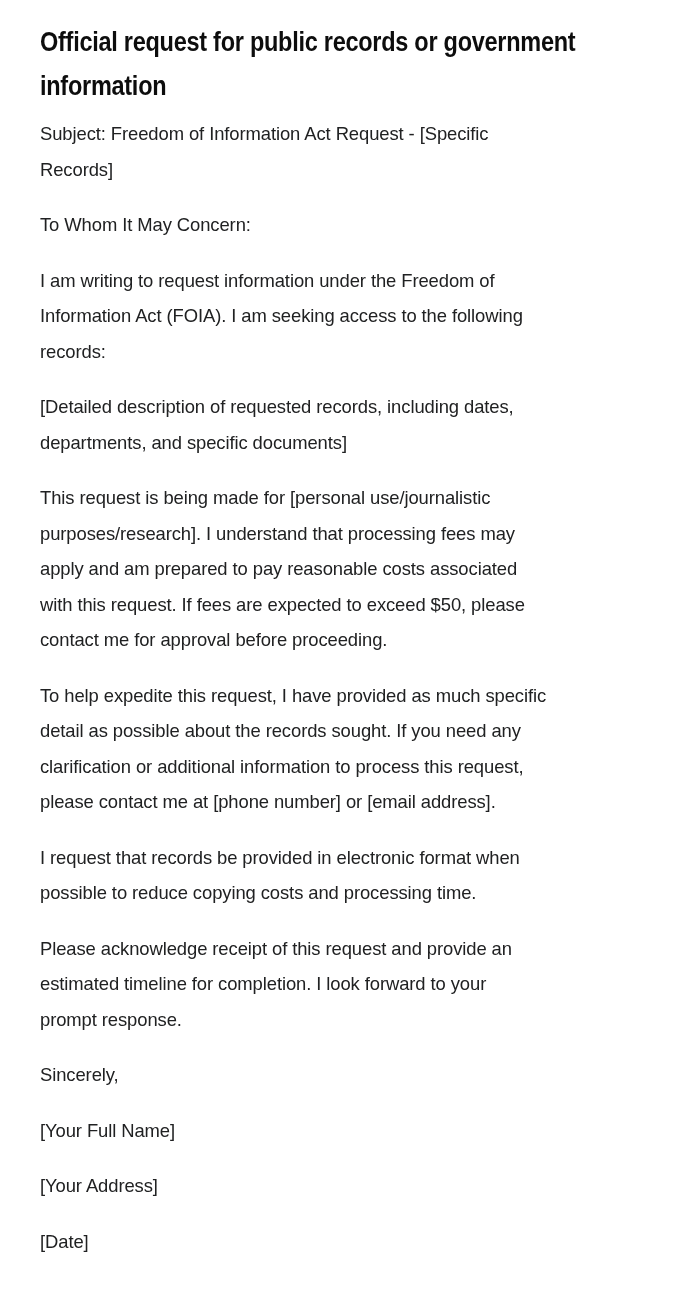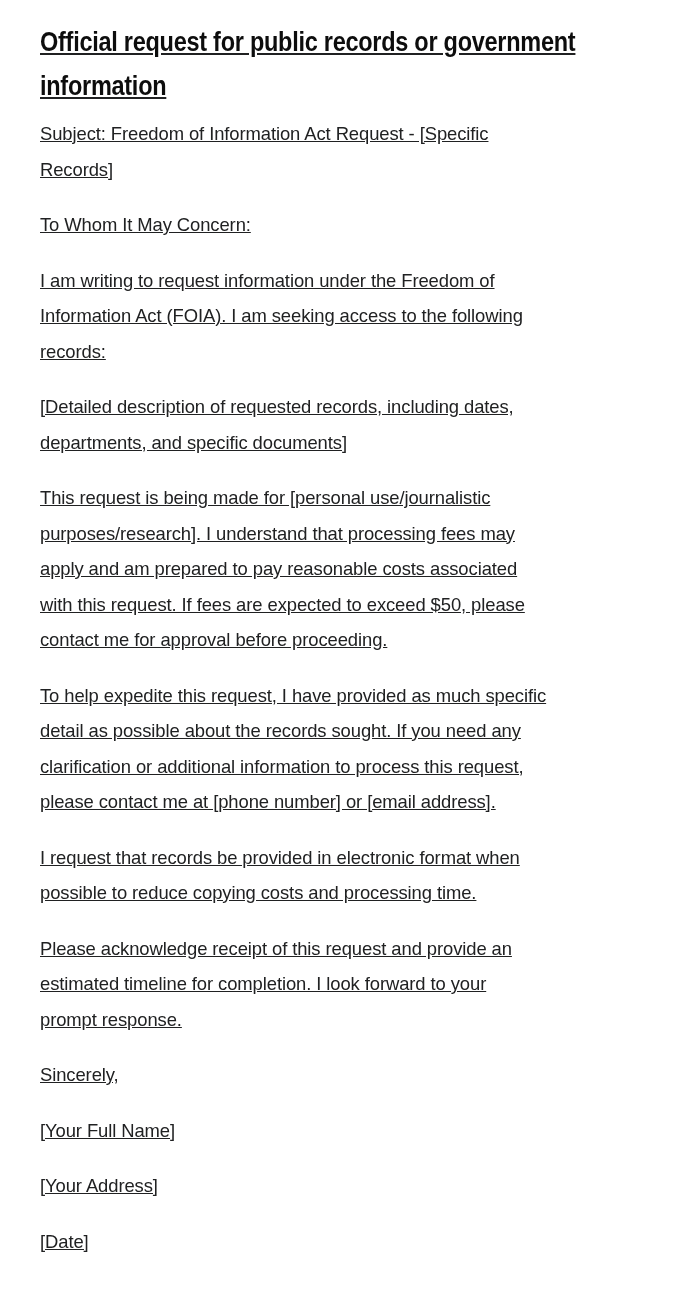--- a/index.html
+++ b/index.html
@@ -14,21 +14,20 @@
     overflow-x: hidden;
   }
   body {
     min-height: 1293px;
     font-family: "Liberation Sans", sans-serif;
     color: var(--text, #202122);
   }
   .page {
     width: 652px;
     padding: 0 40px;
-    text-decoration: underline;
   }
   .doc-title {
     margin: 20px 0 -12px 0;
     font-size: 27px;
     line-height: 44px;
     font-weight: 700;
     color: var(--heading, #0d0d0d);
     letter-spacing: -0.3px;
     white-space: pre;
     transform: scaleX(0.87);

